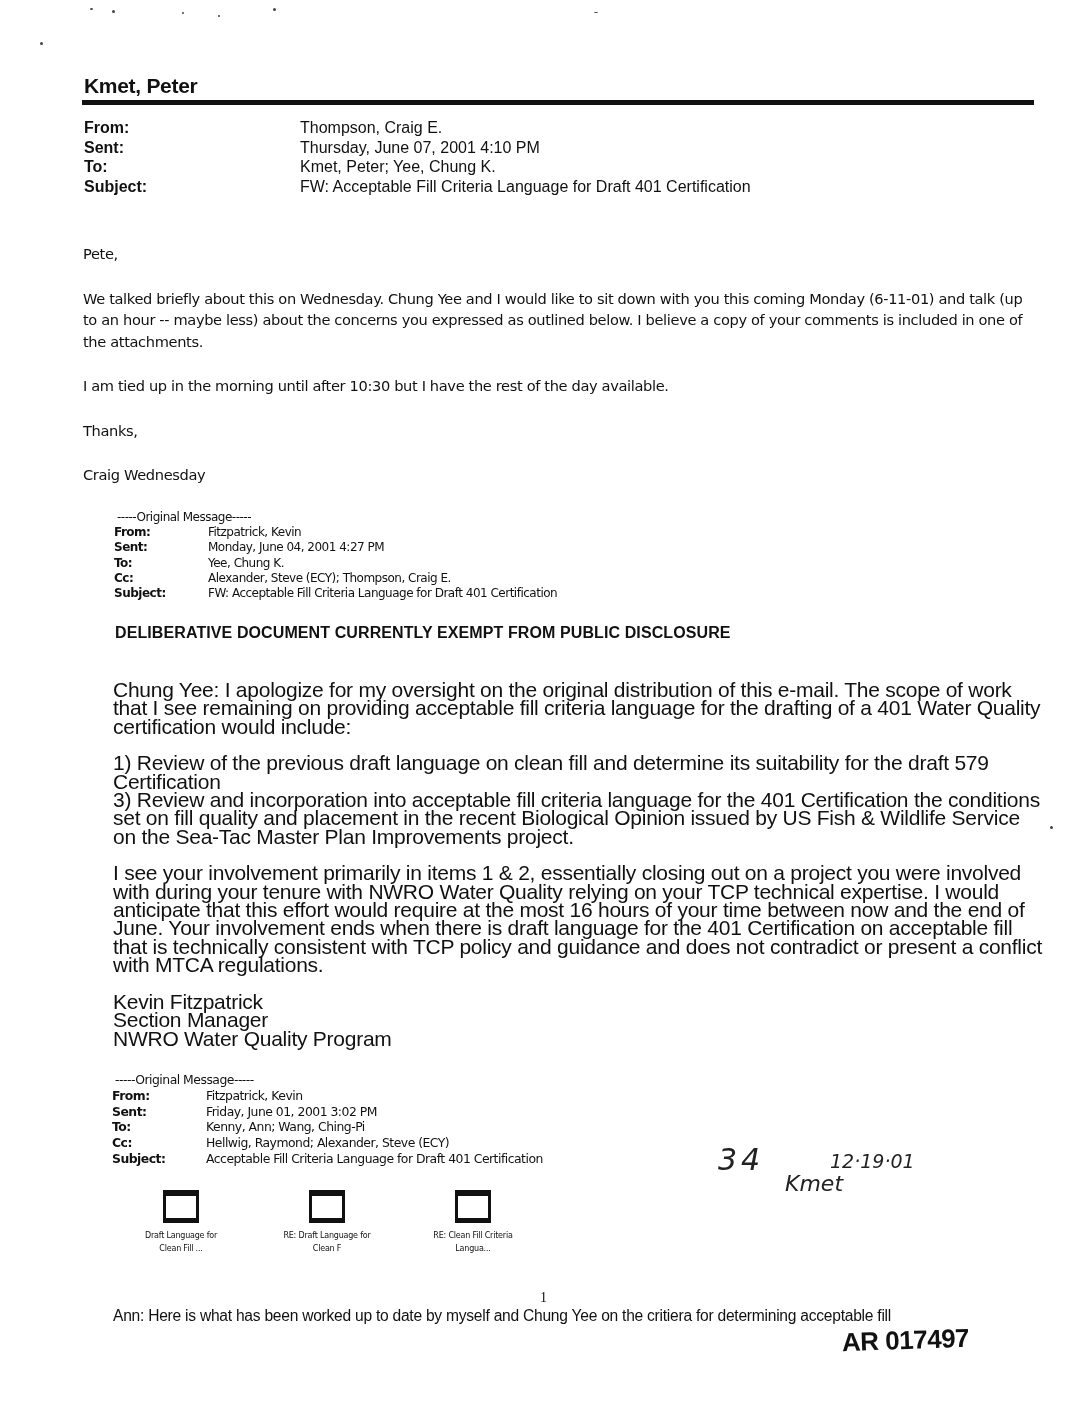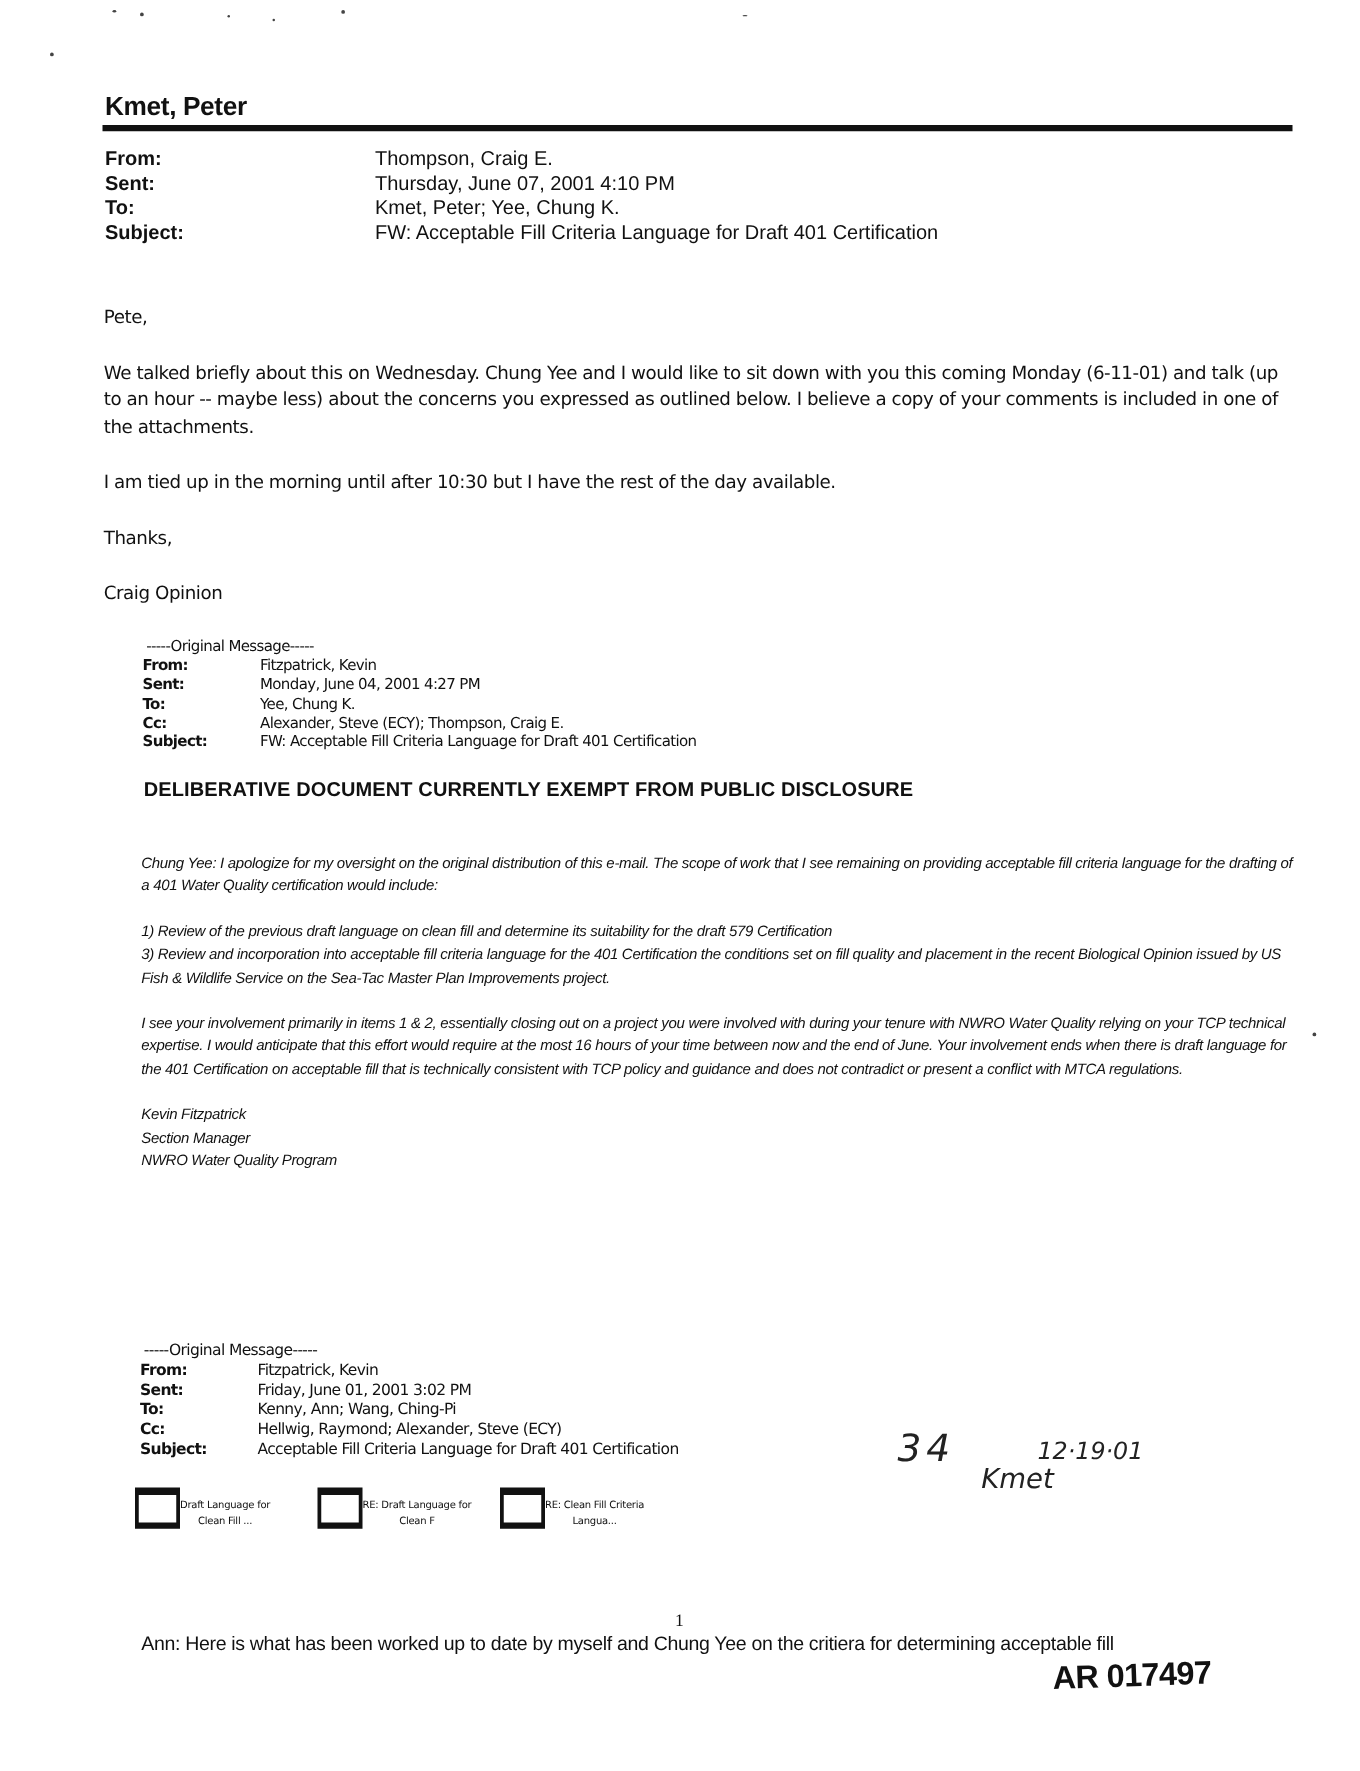--- a/index.html
+++ b/index.html
@@ -18,26 +18,26 @@
     .body1 { left: 83px; top: 243px; width: 950px; font-family: "DejaVu Sans", sans-serif; font-size: 14.6px; line-height: 21.5px; letter-spacing: -0.35px; }
     .body1 p { margin: 0; }
 
     .orig { left: 114px; font-family: "DejaVu Sans", sans-serif; font-size: 12px; line-height: 15.2px; letter-spacing: -0.5px; }
     .orig .sep { padding-left: 3px; }
     .orig .row { display: flex; }
     .orig .lbl { width: 94px; font-weight: bold; }
 
     .delib { left: 115px; top: 624px; font-size: 16px; font-weight: bold; letter-spacing: 0.1px; }
 
-    .body2 { left: 113px; top: 681px; width: 930px; font-size: 12px; line-height: 18.4px; letter-spacing: -0.25px; font-style: italic; }
+    .body2 { left: 113px; top: 681px; width: 930px; font-size: 21px; line-height: 18.4px; letter-spacing: -0.25px; }
     .body2 p { margin: 0; }
     .gap { height: 18px; }
 
     .attachments { left: 108px; top: 1190px; display: flex; }
-    .att { width: 146px; display: flex; flex-direction: row; align-items: center; }
+    .att { width: 146px; display: flex; flex-direction: column; align-items: center; }
     .att-icon { width: 30px; height: 22px; border: 3px solid #111; border-top-width: 6px; border-bottom-width: 5px; background: #fff; }
     .att-label { margin-top: 6px; font-family: "DejaVu Sans", sans-serif; font-size: 8px; line-height: 13px; text-align: center; letter-spacing: -0.2px; }
 
     .ann { left: 113px; top: 1261px; font-size: 15.6px; letter-spacing: -0.25px; margin-top: 46px; }
     .pagenum { left: 540px; top: 1290px; font-family: "Liberation Serif", serif; font-size: 14px; }
     .stamp { left: 842px; top: 1325px; font-size: 26px; font-weight: bold; transform: rotate(-2deg); letter-spacing: -0.5px; }
 
     .hw { font-family: "DejaVu Sans", sans-serif; font-weight: 200; color: #222; font-style: italic; }
     .hw-34 { left: 718px; top: 1142px; font-size: 30px; letter-spacing: 4px; text-align: right; }
     .hw-date { left: 830px; top: 1150px; font-size: 19px; }
@@ -79,21 +79,21 @@
 
 <div class="abs body1">
   <p>Pete,</p>
   <div style="height:23px"></div>
   <p>We talked briefly about this on Wednesday.  Chung Yee and I would like to sit down with you this coming Monday (6-11-01) and talk (up to an hour -- maybe less) about the concerns you expressed as outlined below.  I believe a copy of your comments is included in one of the attachments.</p>
   <div style="height:23px"></div>
   <p>I am tied up in the morning until after 10:30 but I have the rest of the day available.</p>
   <div style="height:23px"></div>
   <p>Thanks,</p>
   <div style="height:23px"></div>
-  <p>Craig Opinion</p>
+  <p>Craig Wednesday</p>
 </div>
 
 <div class="abs orig" style="top:510px;">
   <div class="sep">-----Original Message-----</div>
   <div class="row">
     <span class="lbl">From:</span>
     <span>Fitzpatrick, Kevin</span>
   </div>
   <div class="row">
     <span class="lbl">Sent:</span>

